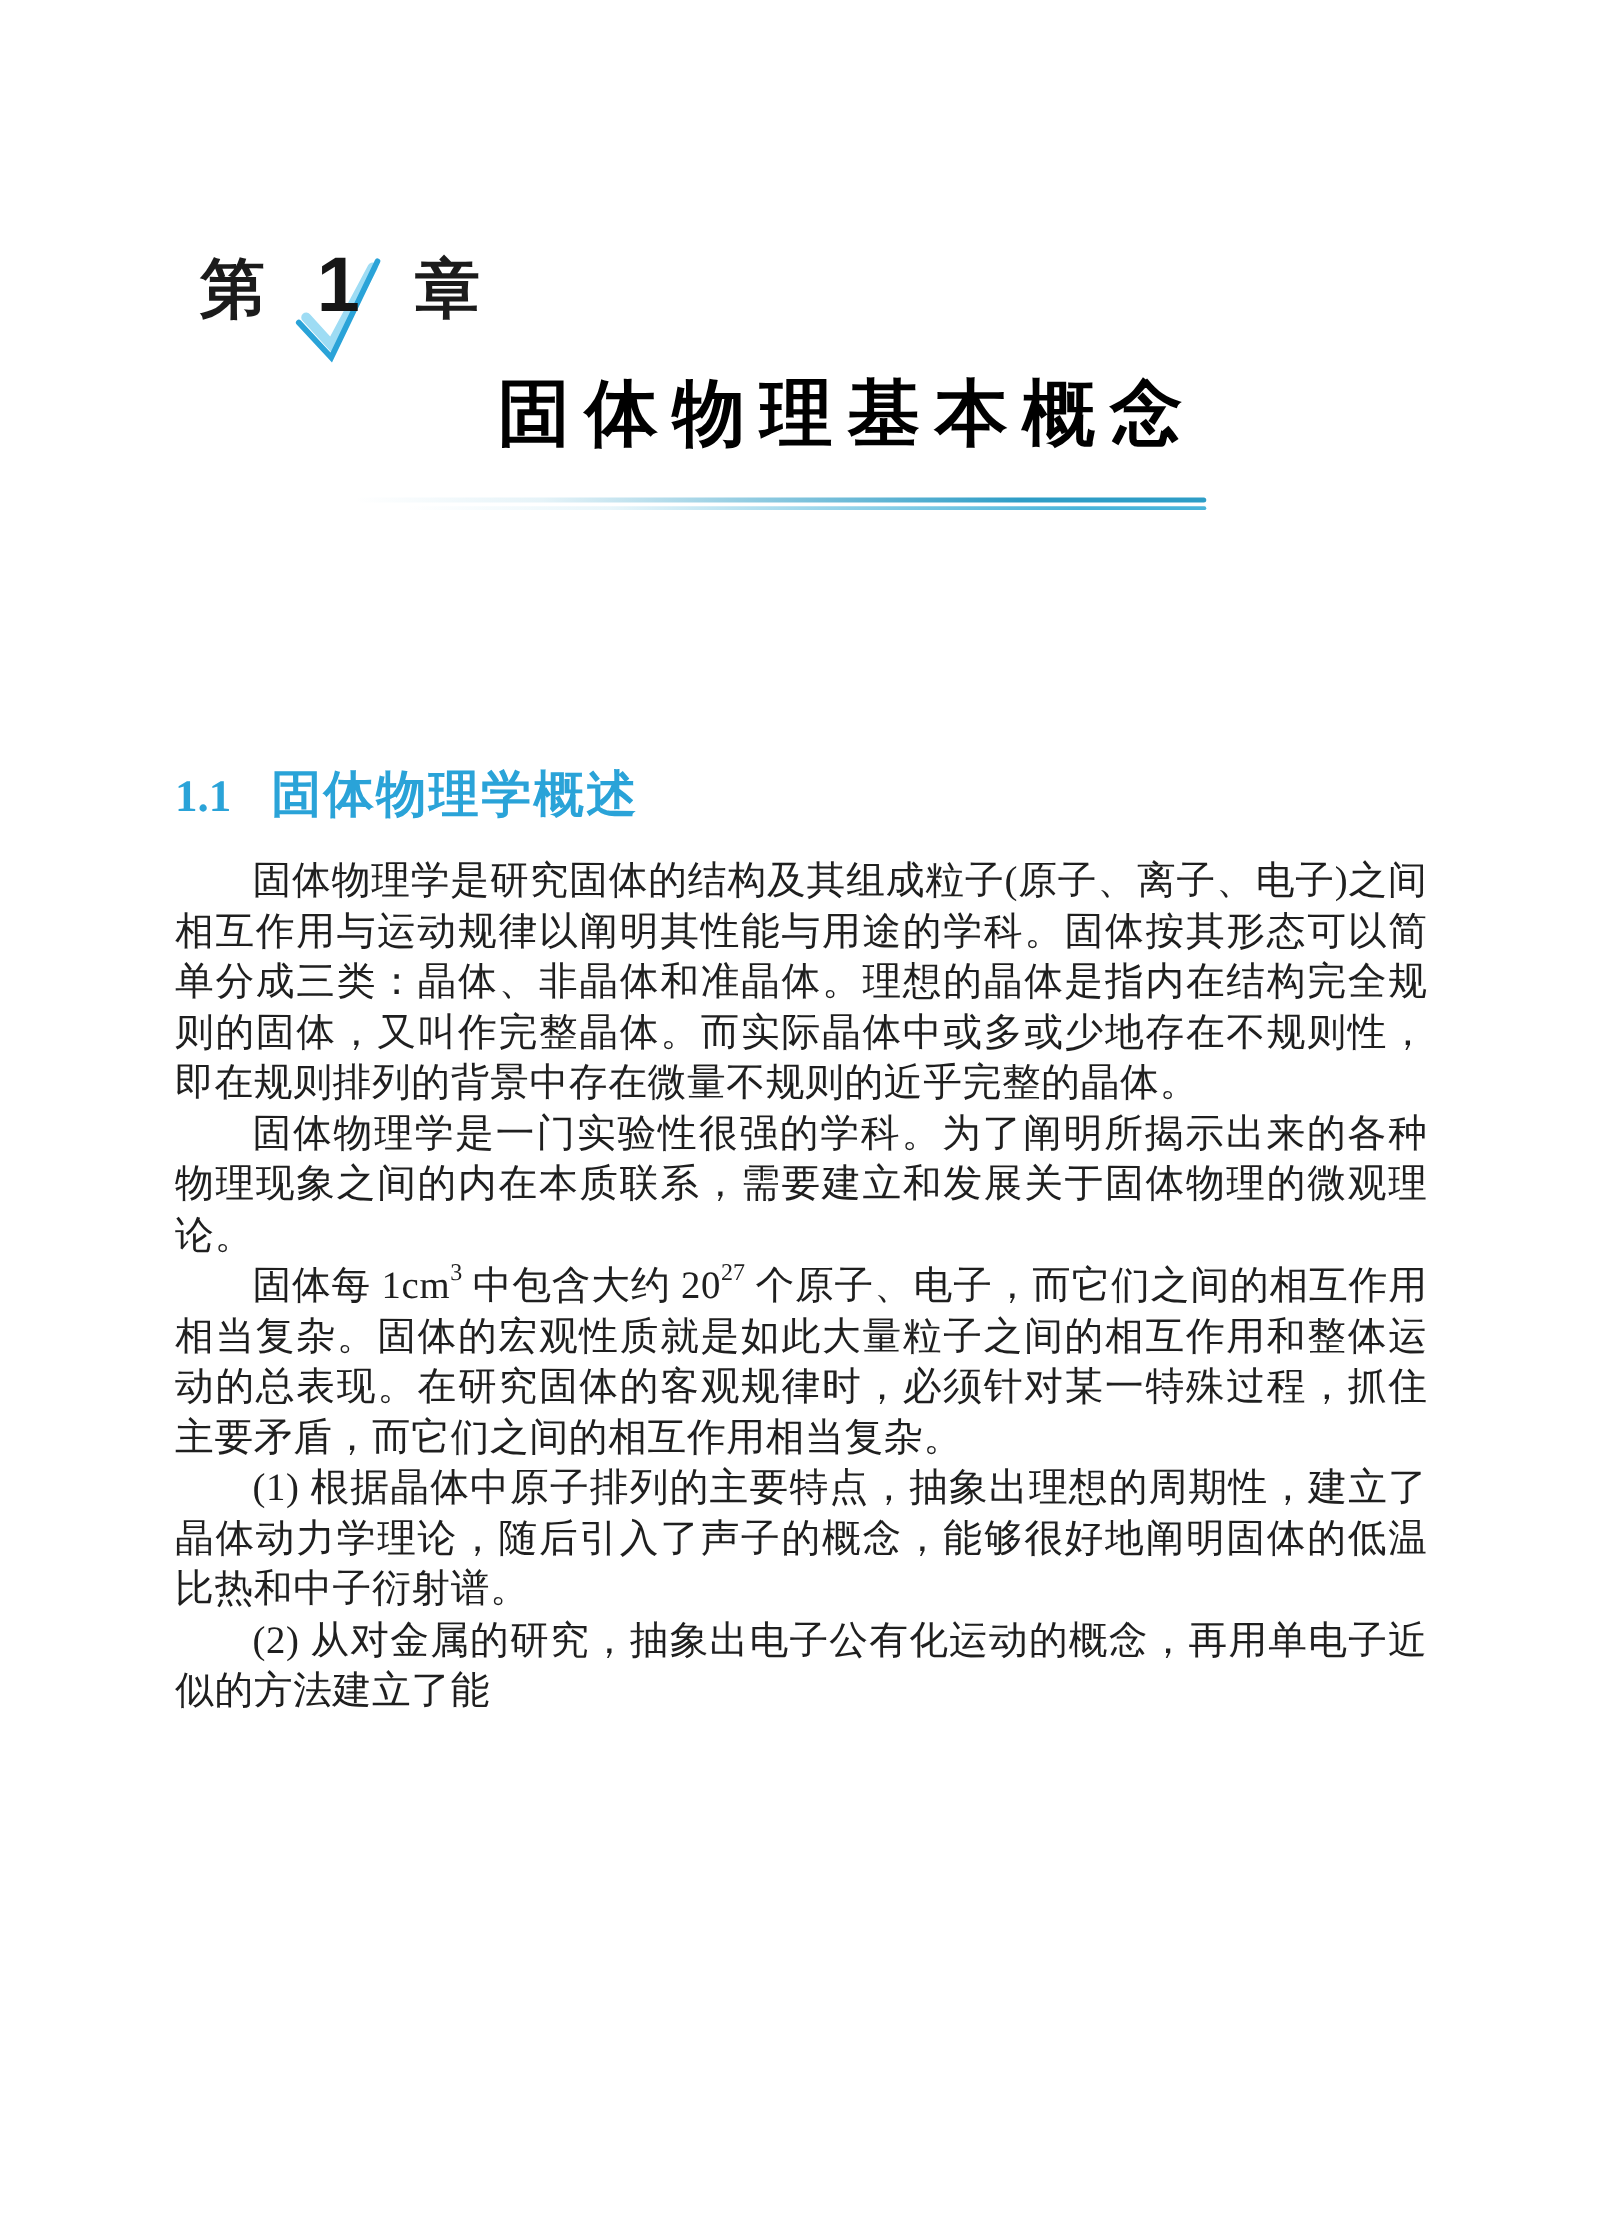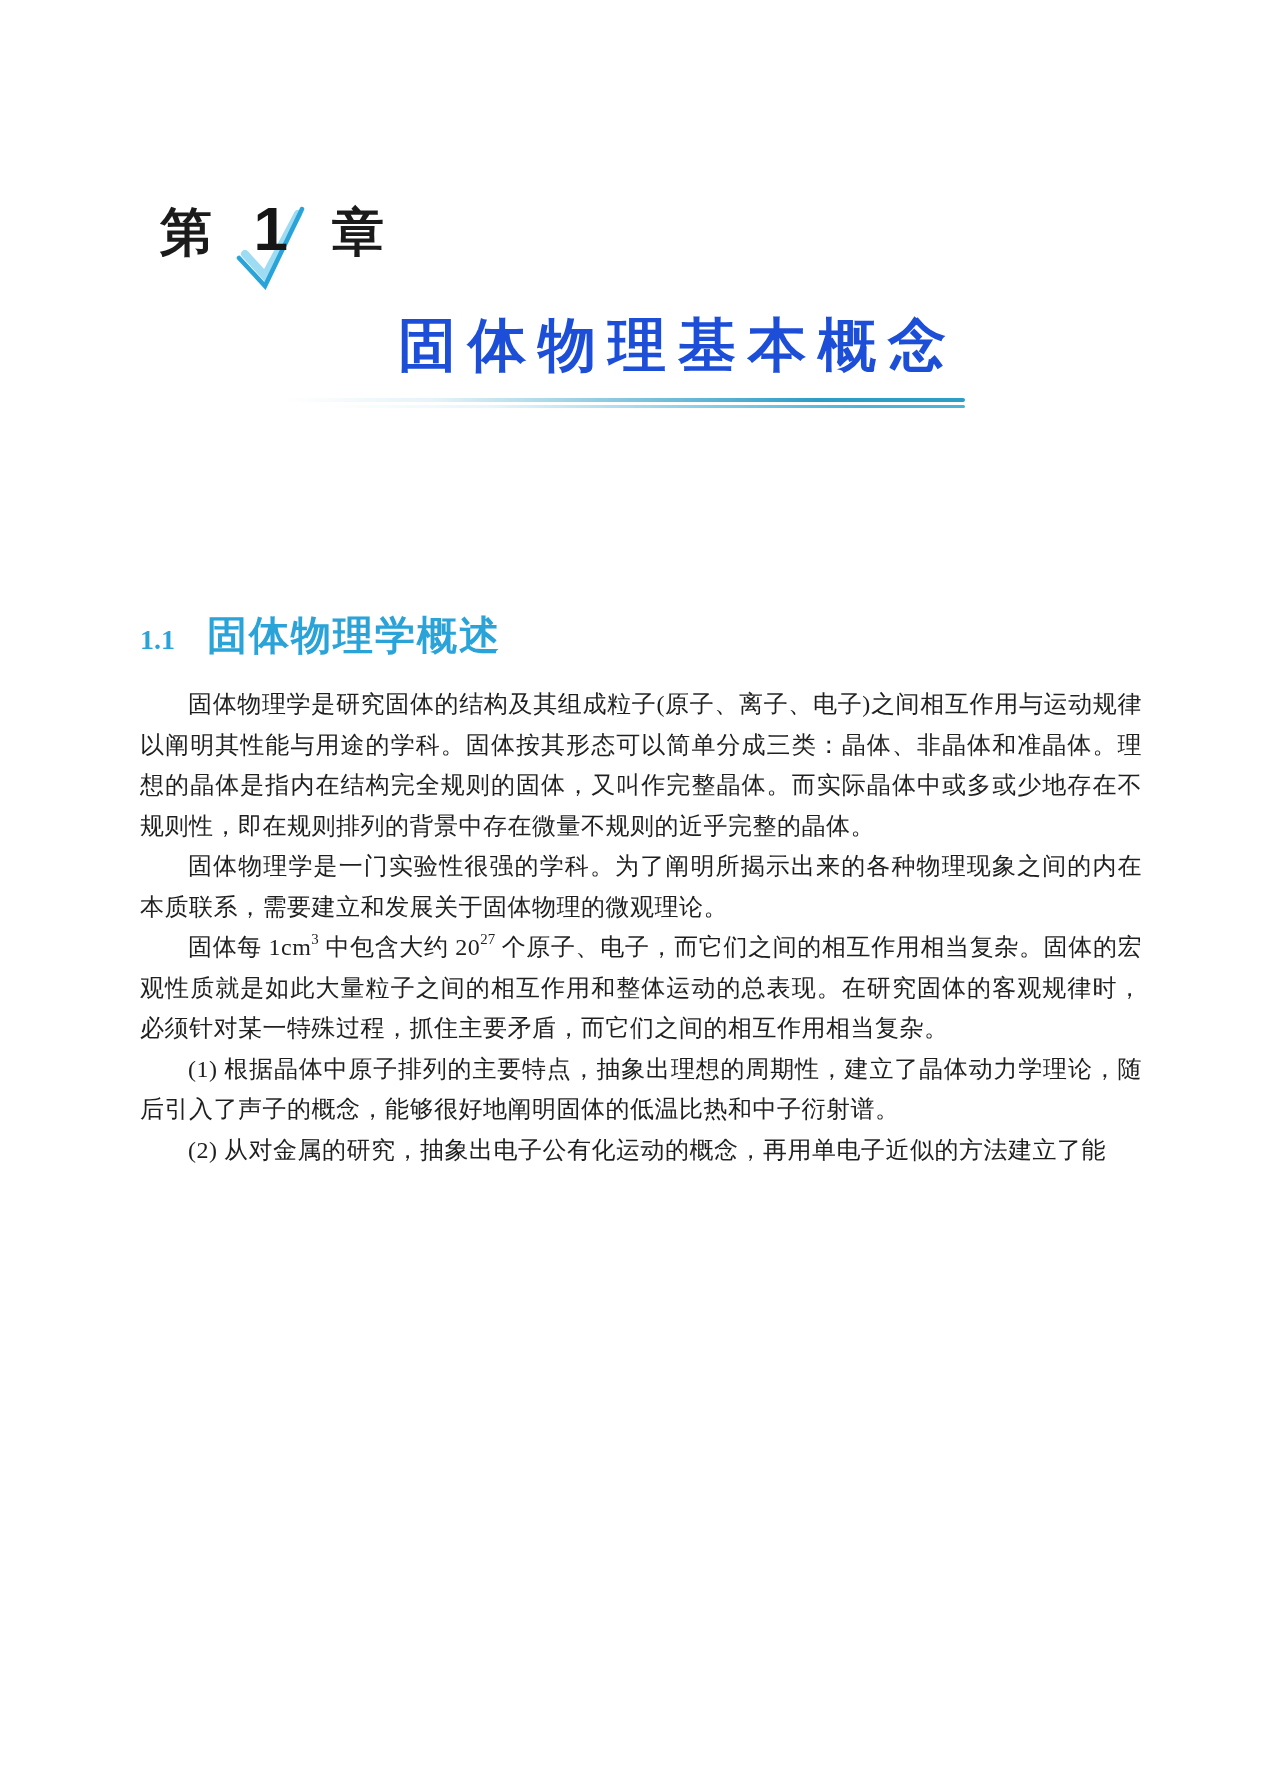--- a/index.html
+++ b/index.html
@@ -82,22 +82,21 @@
     position:absolute;
     left:0;
     top:292px;
     width:100%;
     text-align:center;
     padding-left:76px;
     font-family:"Liberation Sans","DejaVu Sans",sans-serif;
     font-weight:700;
     font-size:58px;
     letter-spacing:12px;
-    color:#1d4ed8;
-    margin-top:15px;
+    color:#000000;
   }
   
   .title-rule{
     position:absolute;
     left:283px;
     top:398px;
     width:682px;
   }
   .rule-line{width:100%;border-radius:2px;}
   .rule-line-1{
@@ -125,34 +124,34 @@
     left:140px;
     top:608px;
     display:flex;
     align-items:baseline;
     gap:32px;
     color:var(--accent);
   }
   .sec-num{
     font-family:"Liberation Serif","DejaVu Serif",serif;
     font-weight:700;
-    font-size:28px;
+    font-size:36px;
   }
   .sec-title{
     font-weight:700;
     font-size:40px;
     letter-spacing:2px;
   }
   
   .body-text{
     position:absolute;
     left:140px;
     top:684px;
     width:1002px;
-    font-size:24px;
+    font-size:31px;
     line-height:40.5px;
     text-align:justify;
     color:#1f1f1f;
     letter-spacing:0.5px;
   }
   .body-text p{
     text-indent:2em;
   }
   .body-text sup{
     font-size:62%;

